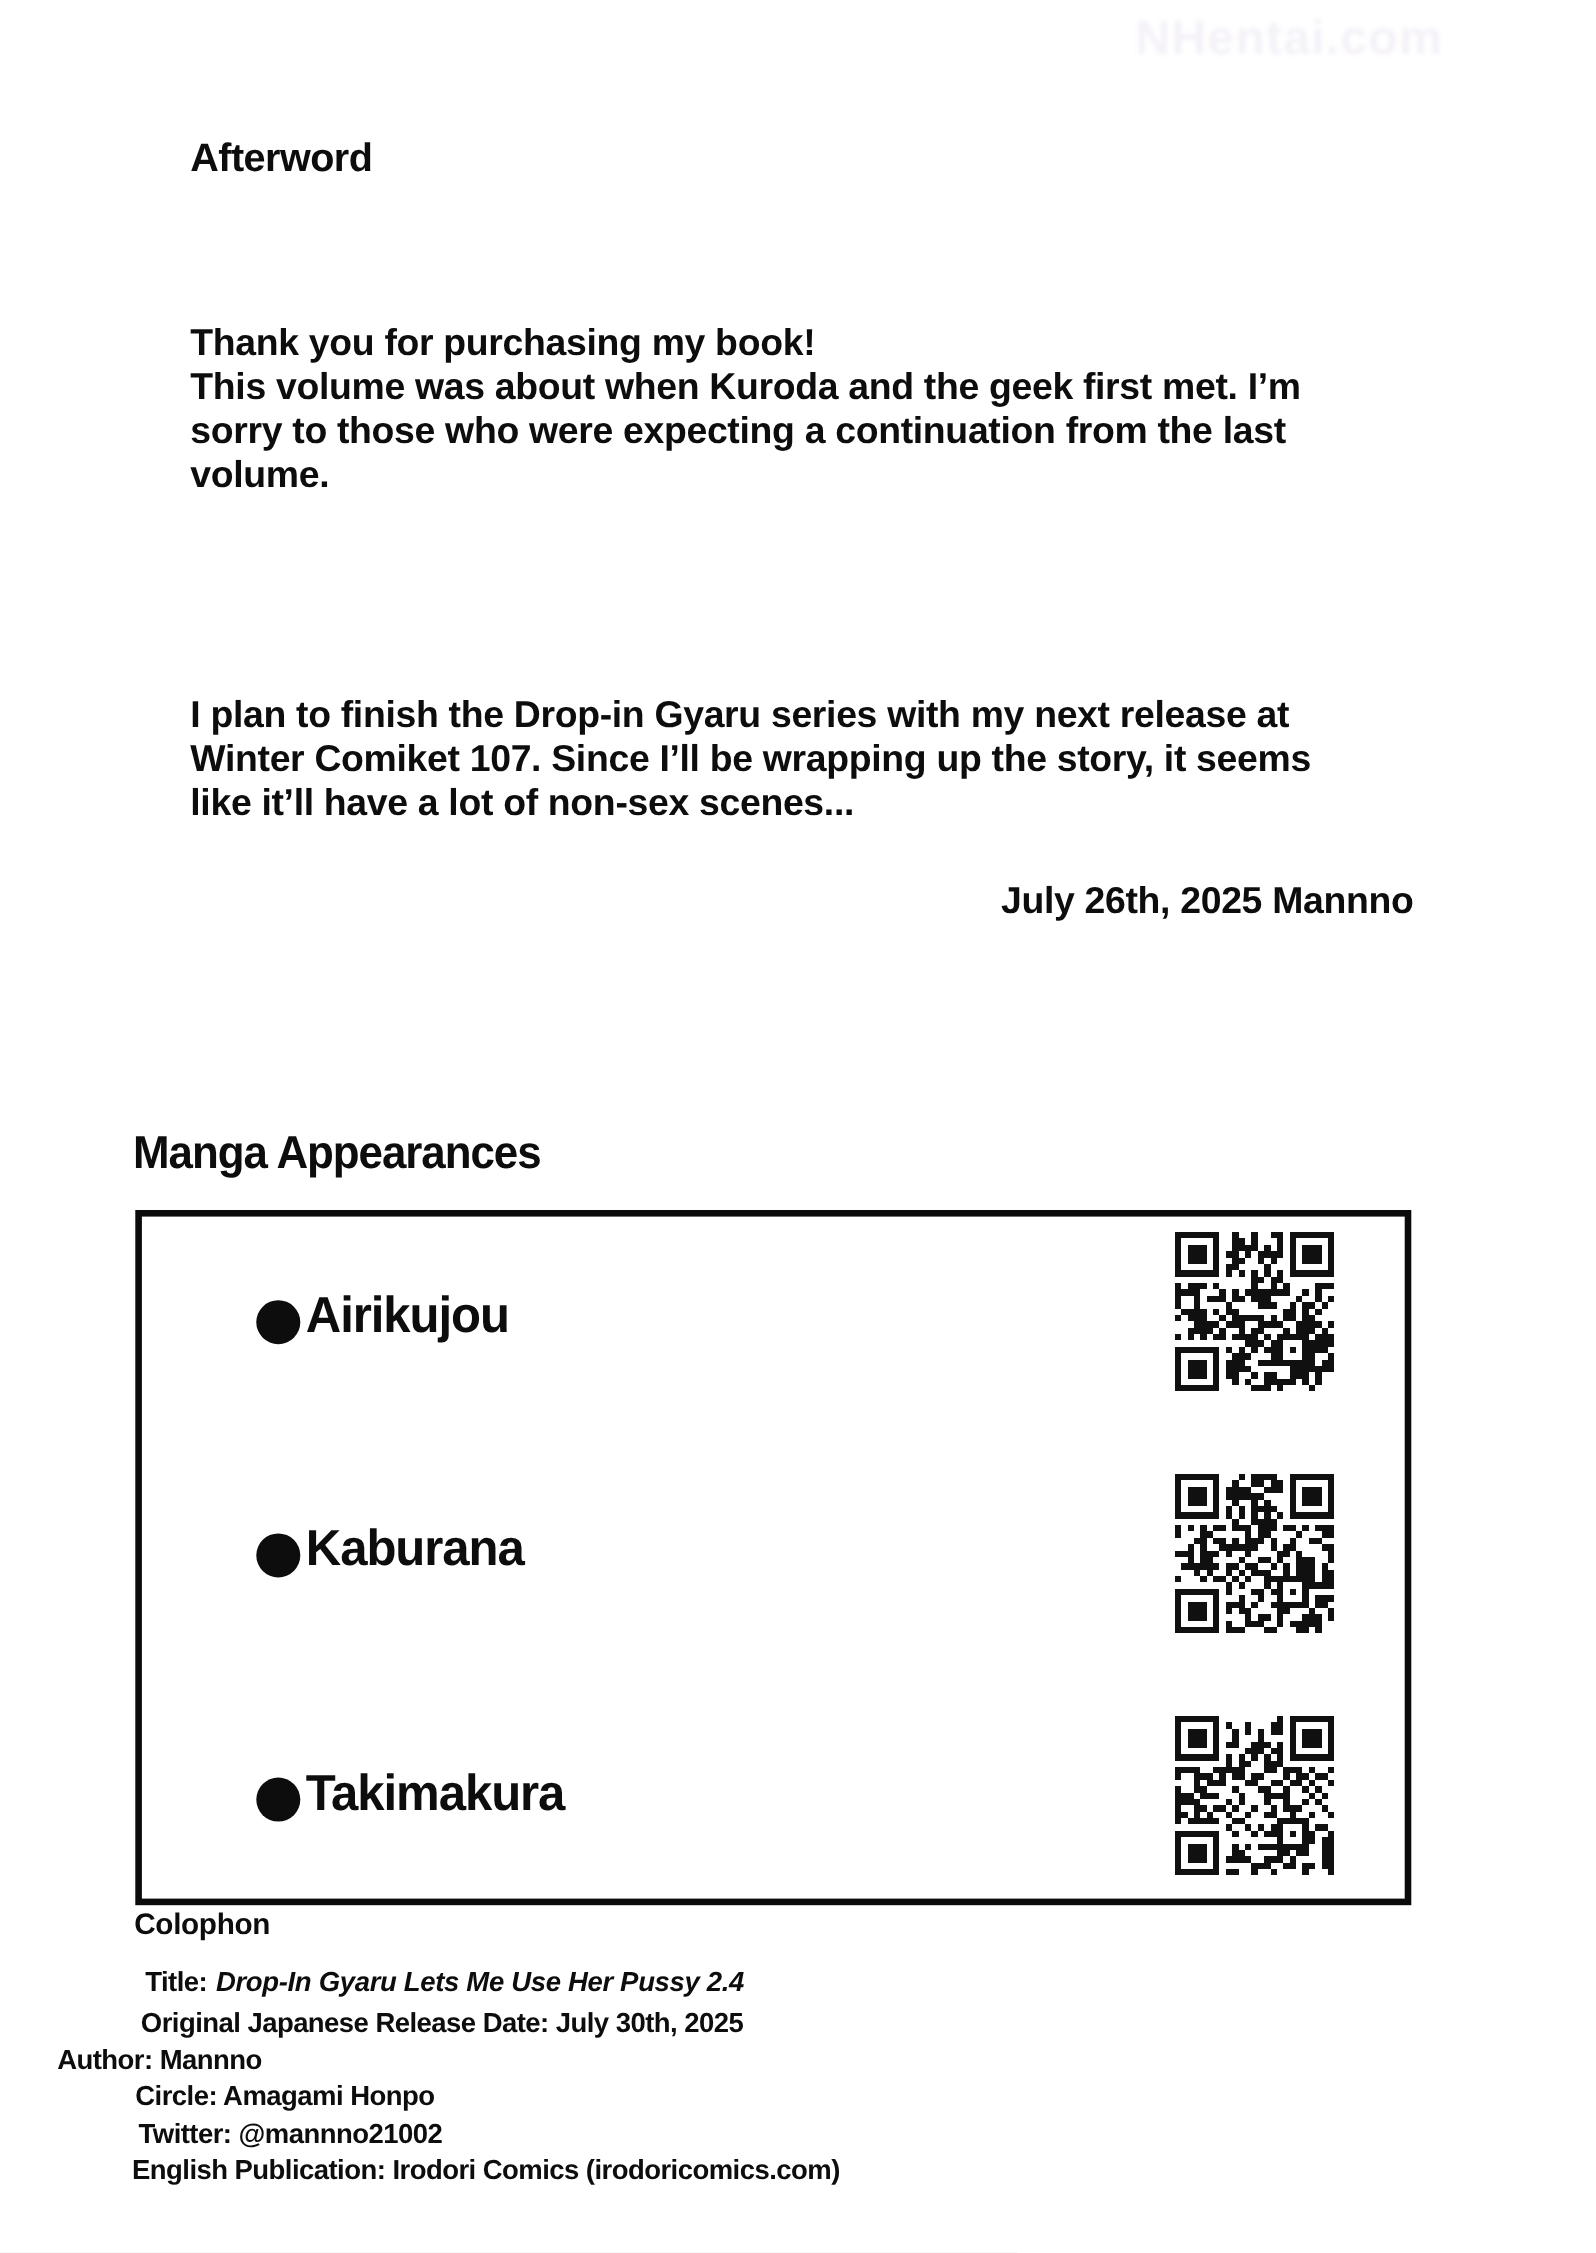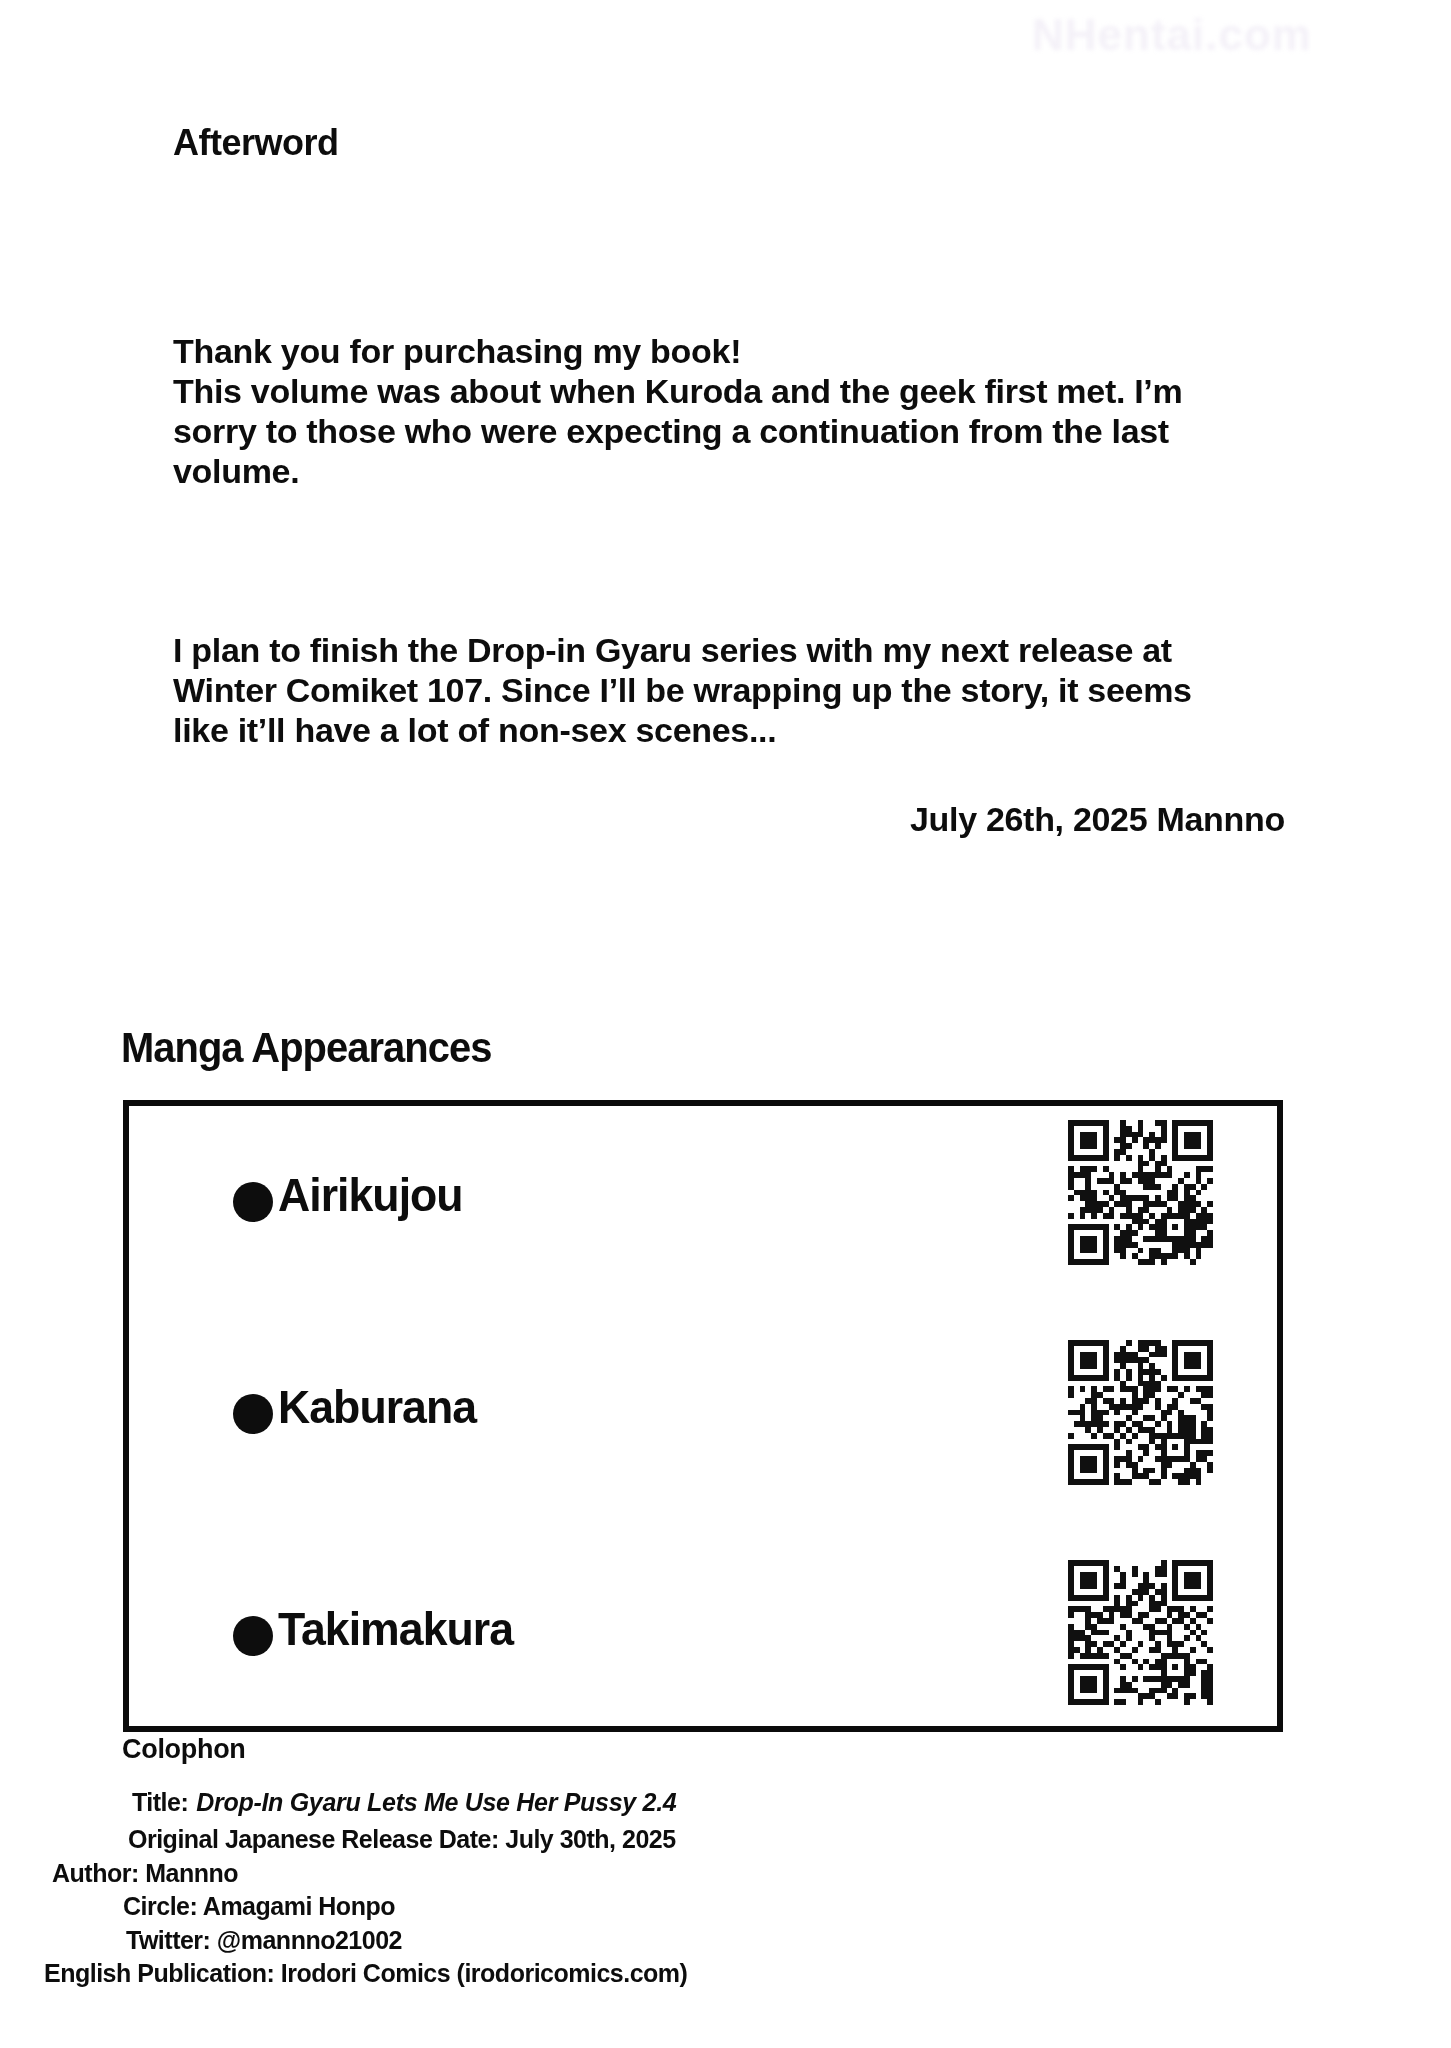--- a/index.html
+++ b/index.html
@@ -24,21 +24,21 @@
   }
   .greeting{
     position:absolute;left:173px;top:203px;
     font-size:34px;font-weight:700;letter-spacing:-0.3px;
   }
   .para{
     position:absolute;left:173px;
     font-size:34px;font-weight:700;letter-spacing:-0.3px;
     line-height:40px;white-space:pre-line;
   }
-  .para-1{top:292px;margin-top:39px;}
+  .para-1{top:292px;}
   .para-2{top:500px;}
   .para-3{top:630px;}
   .signoff{
     position:absolute;right:166px;top:800px;
     font-size:34px;font-weight:700;letter-spacing:-0.3px;
   }
   .manga-heading{
     position:absolute;left:121px;top:1024px;
     font-size:42px;font-weight:800;letter-spacing:-1px;
     transform:scaleX(0.95);transform-origin:left;
@@ -85,21 +85,21 @@
   .colophon-lines{
     position:absolute;left:0;top:1823px;
     font-size:25px;font-weight:700;letter-spacing:-0.5px;
     line-height:33.5px;
   }
   .colophon-line{white-space:nowrap;}
   .colophon-line:nth-child(1){padding-left:128px;}
   .colophon-line:nth-child(2){padding-left:52px;}
   .colophon-line:nth-child(3){padding-left:123px;}
   .colophon-line:nth-child(4){padding-left:126px;}
-  .colophon-line:nth-child(5){padding-left:44px;}
+  .colophon-line:nth-child(5){padding-left:120px;}
 </style>
 </head>
 <body>
 
 <div class="page">
 
   <div class="watermark">NHentai.com</div>
 
   <div class="afterword-heading">Afterword</div>
 

